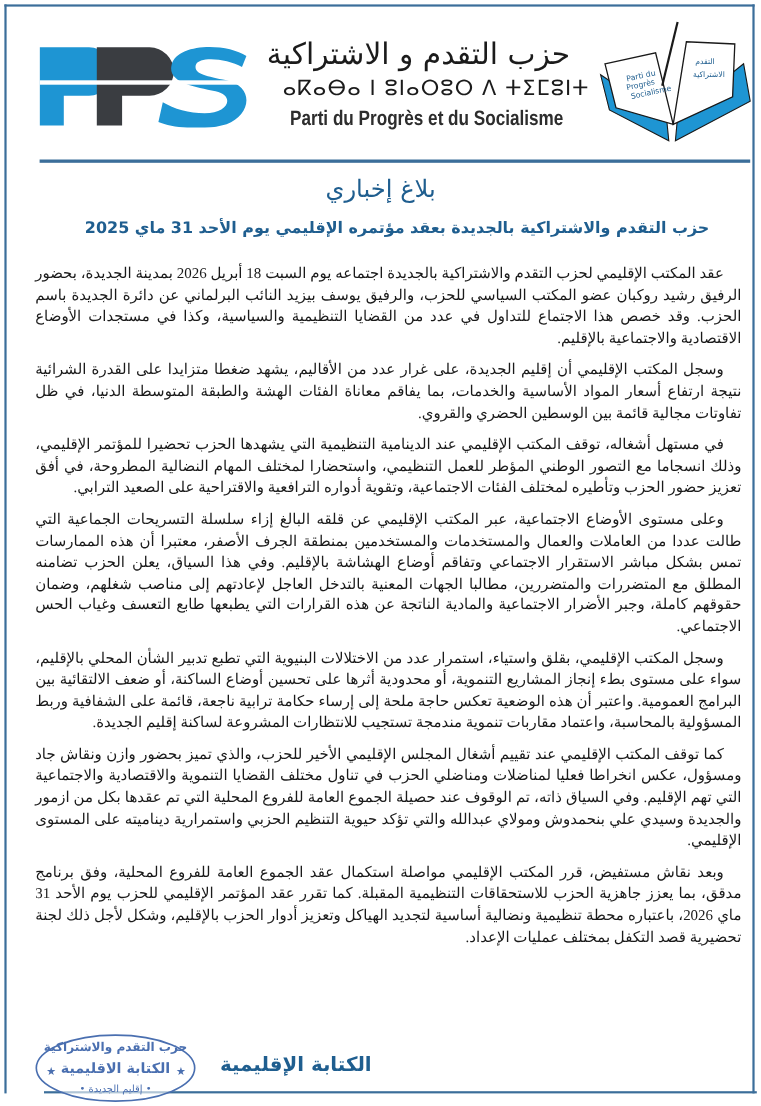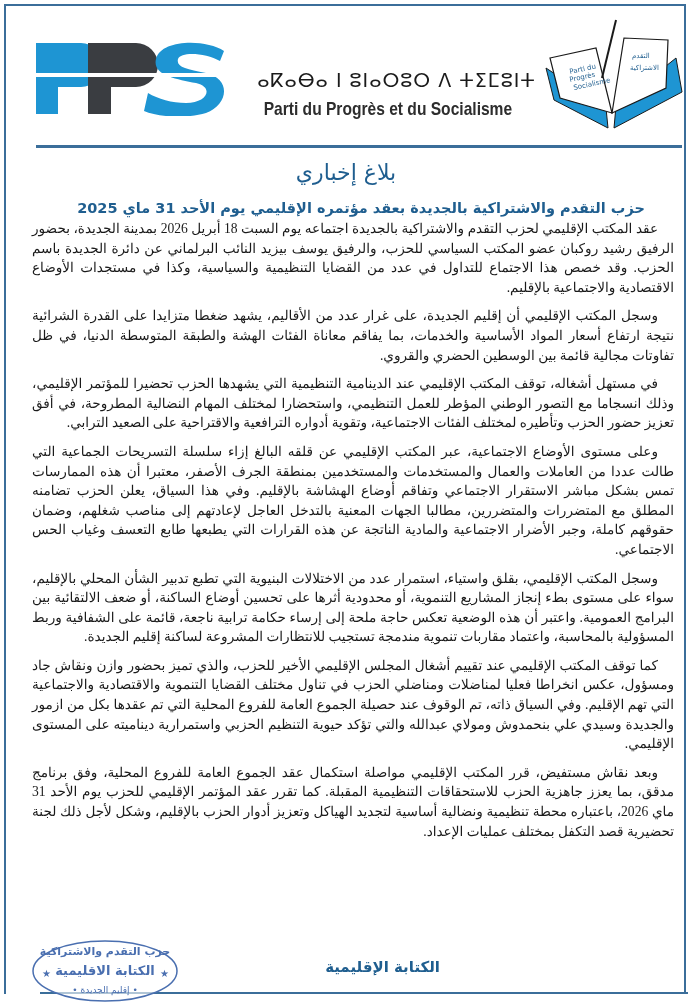--- a/index.html
+++ b/index.html
@@ -16,43 +16,44 @@
               font-size: 19px; color: #1b1b1b; letter-spacing: 1px; line-height: 22px; margin-left: 16px; }
   .brand-fr { position: absolute; left: 232px; top: 91px; width: 285px; text-align: center;
               font-family: "Liberation Sans", sans-serif; font-weight: bold; font-size: 19px; color: #2d2d2d;
               transform: scaleX(0.82); transform-origin: center; white-space: nowrap; line-height: 24px; }
   .book { position: absolute; left: 530px; top: 12px; width: 155px; height: 118px; }
   .hdr-line { position: absolute; left: 36px; right: 10px; top: 145px; height: 3px; background: #3b6e9a; }
   .doc-title { position: absolute; left: 0; right: 0; top: 160px; text-align: center; direction: rtl;
                font-family: "DejaVu Sans", sans-serif; font-weight: normal; font-size: 22px; color: #1f5e8f; }
   .doc-sub { position: absolute; left: 50px; right: 20px; top: 200px; text-align: center; direction: rtl;
              font-family: "DejaVu Sans", sans-serif; font-weight: bold; font-size: 14.5px; color: #1f5e8f; white-space: nowrap; }
-  .body-text { position: absolute; left: 32px; right: 18px; top: 219px; direction: rtl; text-align: justify;
+  .body-text { position: absolute; left: 32px; right: 18px; top: 239px; direction: rtl; text-align: justify;
                font-family: "Liberation Serif", serif; font-size: 13.6px; line-height: 19.6px; color: #1a1a1a; }
   .body-text p { margin: 0 0 9px 0; text-indent: 16px; }
-  .signature { position: absolute; left: 200px; width: 240px; top: 958px; text-align: right; direction: rtl;
-               font-family: "DejaVu Sans", sans-serif; font-weight: bold; font-size: 15px; color: #1f5e8f; }
+  .signature { position: absolute; left: 200px; width: 240px; top: 958px; text-align: left; direction: rtl;
+               font-family: "DejaVu Sans", sans-serif; font-weight: bold; font-size: 18px; color: #1f5e8f; }
   .stamp { position: absolute; left: 30px; top: 935px; width: 150px; height: 68px; }
 </style>
 </head>
 <body>
 
 <div class="frame"></div>
 <div class="frame-bottom"></div>
 
 <div class="header">
   <svg class="logo" viewBox="0 0 190 75">
 
     <path d="M0 2 H45 A22 22 0 0 1 45 46 H22 V73 H0 Z" fill="#1e95d3"></path>
 
     <path d="M52 2 H100 A22 22 0 0 1 100 46 H75 V73 H52 Z" fill="#3a3d41"></path>
 
     <path d="M188 10 C170 -2 125 -2 120 18 C116 34 140 38 160 42 C178 46 172 62 150 62 C136 62 122 58 112 52 L108 70 C122 76 150 78 170 72 C192 64 196 38 170 32 C150 28 140 26 142 18 C145 10 170 12 184 20 Z" fill="#1e95d3"></path>
     <rect x="0" y="32" width="190" height="4" fill="#ffffff"></rect>
   </svg>
+  <div class="brand-ar">حزب التقدم و الاشتراكية</div>
   <div class="brand-tz">ⴰⴽⴰⴱⴰ ⵏ ⵓⵏⴰⵔⵓⵔ ⴷ ⵜⵉⵎⵓⵏⵜ</div>
   <div class="brand-fr">Parti du Progrès et du Socialisme</div>
 
   <svg class="book" viewBox="0 0 155 118">
     <path d="M10 50 L70 90 L72 110 L18 82 Z" fill="#1e95d3" stroke="#1a1a1a" stroke-width="1"></path>
     <path d="M140 40 L80 88 L78 110 L146 74 Z" fill="#1e95d3" stroke="#1a1a1a" stroke-width="1"></path>
     <path d="M14 40 L60 30 L76 95 L24 80 Z" fill="#ffffff" stroke="#1a1a1a" stroke-width="1.2"></path>
     <path d="M76 95 L88 20 L132 22 L130 70 Z" fill="#ffffff" stroke="#1a1a1a" stroke-width="1.2"></path>
     <line x1="80" y1="2" x2="66" y2="60" stroke="#1a1a1a" stroke-width="2"></line>
     <text x="34" y="56" font-size="7" fill="#1f5e8f" font-family="DejaVu Sans, sans-serif" transform="rotate(-12 34 56)">Parti du</text>

